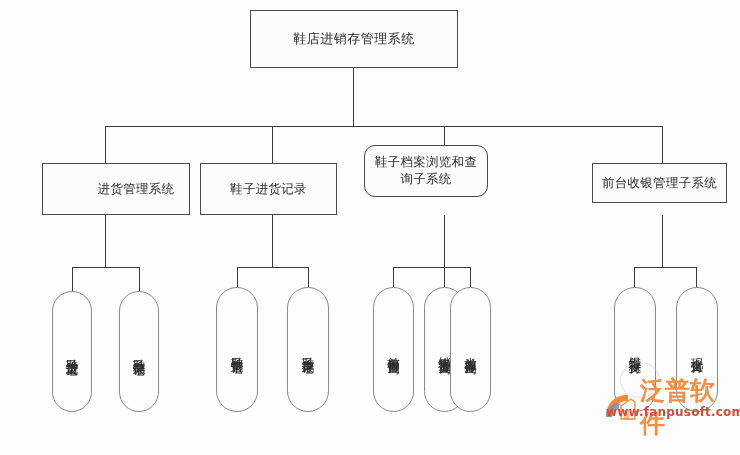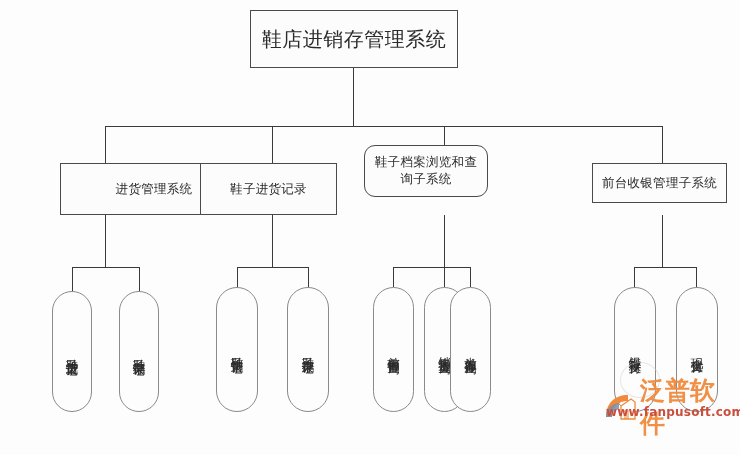--- a/index.html
+++ b/index.html
@@ -31,21 +31,21 @@
     border: 1px solid #4a4a4a;
     background: #fcfcfc;
     display: flex;
     align-items: center;
     justify-content: center;
     text-align: center;
     color: #2b2b2b;
     line-height: 1.35;
   }
   .node-box.root {
-    font-size: 20px;
+    font-size: 13px;
     letter-spacing: 0.5px;
   }
   .node-box.level2 {
     font-size: 12.5px;
     letter-spacing: 0.3px;
     padding: 0 4px;
   }
 
   
   .capsule {
@@ -131,21 +131,21 @@
 
   <div class="line-v" style="left:353px; top:68px; height:58px;"></div>
 
   <div class="line-h" style="left:105px; top:126px; width:557px;"></div>
 
   <div class="line-v" style="left:105px; top:126px; height:37px;"></div>
   <div class="line-v" style="left:272px; top:126px; height:37px;"></div>
   <div class="line-v" style="left:444px; top:126px; height:37px;"></div>
   <div class="line-v" style="left:662px; top:126px; height:37px;"></div>
 
-  <div class="node-box level2" style="left:60px; top:163px; width:148px; height:52px;padding-left:44px;">
+  <div class="node-box level2" style="left:42px; top:163px; width:148px; height:52px;padding-left:44px;">
     <span>进货管理系统</span>
   </div>
 
   <div class="node-box level2" style="left:200px; top:163px; width:137px; height:52px;">
     <span>鞋子进货记录</span>
   </div>
 
   <div class="node-box level2" style="left:364px; top:145px; width:124px; height:52px;border-radius:11px;">
     <span>鞋子档案浏览和查询子系统</span>
   </div>

